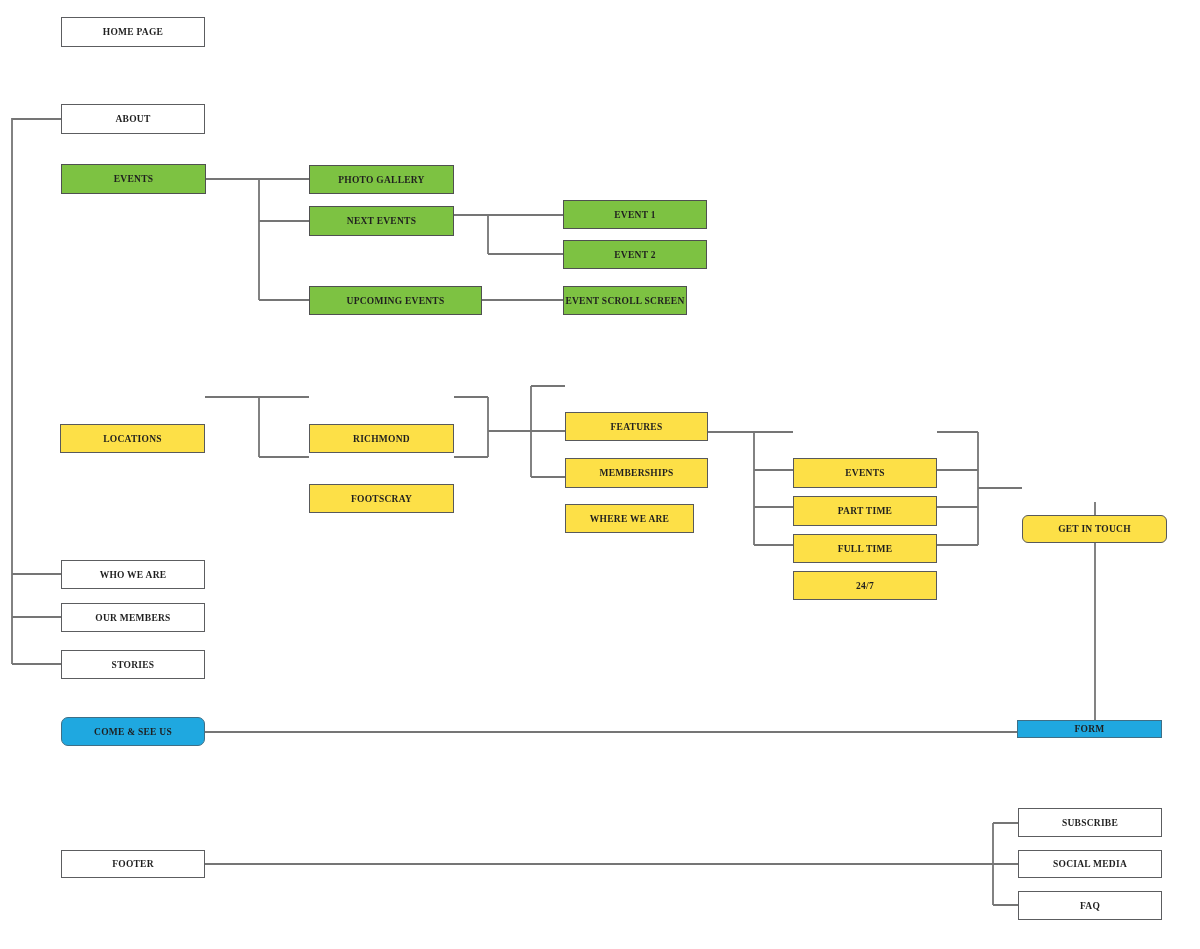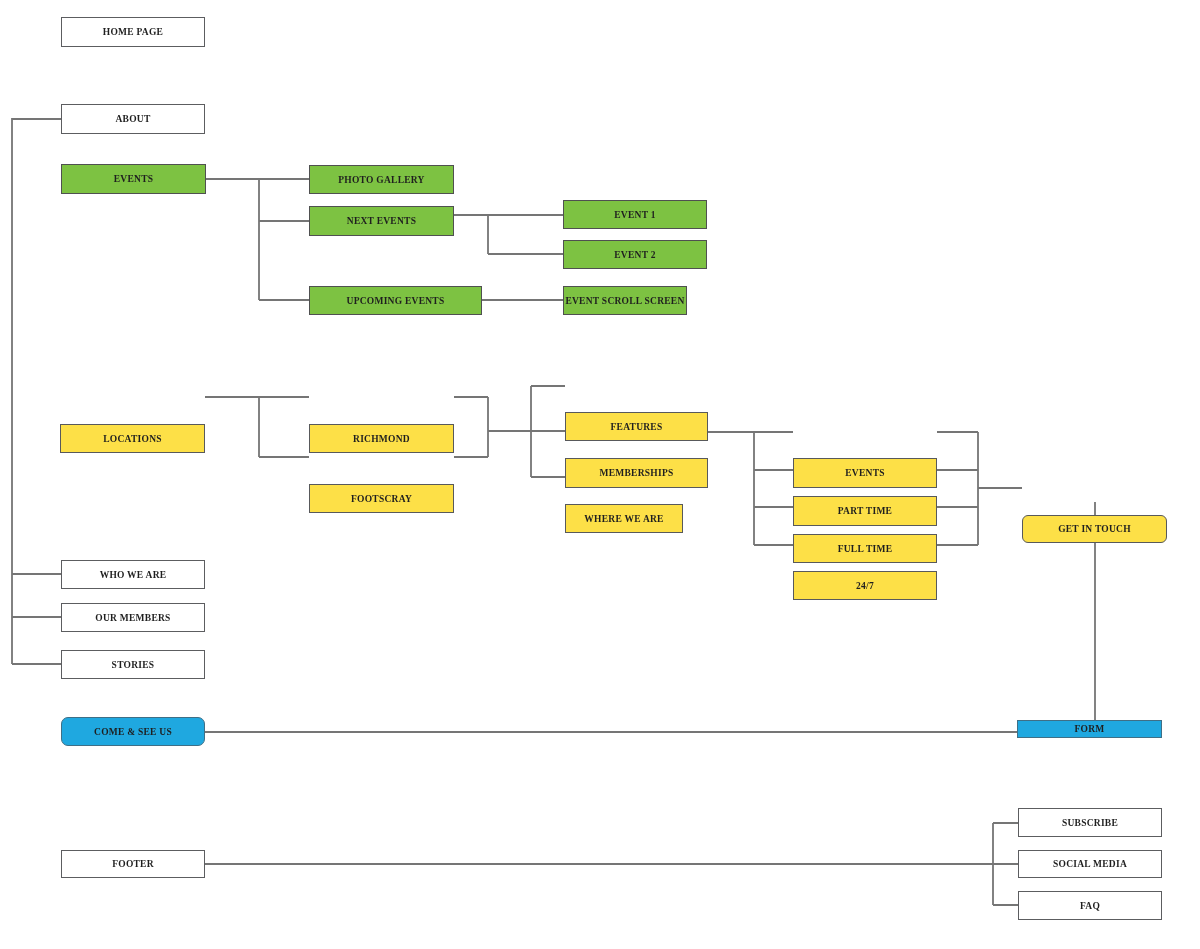--- a/index.html
+++ b/index.html
@@ -54,21 +54,21 @@
   <div class="node green" style="left:309px; top:206px; width:145px; height:30px;">NEXT EVENTS</div>
   <div class="node green" style="left:563px; top:200px; width:144px; height:29px;">EVENT 1</div>
   <div class="node green" style="left:563px; top:240px; width:144px; height:29px;">EVENT 2</div>
   <div class="node green" style="left:309px; top:286px; width:173px; height:29px;">UPCOMING EVENTS</div>
   <div class="node green" style="left:563px; top:286px; width:124px; height:29px;">EVENT SCROLL SCREEN</div>
   <div class="node orange" style="left:60px;  top:383px; width:145px; height:29px;">LOCATIONS</div>
   <div class="node orange" style="left:309px; top:383px; width:145px; height:29px;">RICHMOND</div>
   <div class="node orange" style="left:309px; top:443px; width:145px; height:29px;">FOOTSCRAY</div>
   <div class="node orange" style="left:565px; top:371px; width:143px; height:29px;">FEATURES</div>
   <div class="node orange" style="left:565px; top:417px; width:143px; height:30px;">MEMBERSHIPS</div>
-  <div class="node orange" style="left:565px; top:463px; width:118px; height:29px;">WHERE WE ARE</div>
+  <div class="node orange" style="left:565px; top:463px; width:129px; height:29px;">WHERE WE ARE</div>
   <div class="node orange" style="left:793px; top:417px; width:144px; height:30px;">EVENTS</div>
   <div class="node orange" style="left:793px; top:455px; width:144px; height:30px;">PART TIME</div>
   <div class="node orange" style="left:793px; top:493px; width:144px; height:29px;">FULL TIME</div>
   <div class="node orange" style="left:793px; top:530px; width:144px; height:29px;">24/7</div>
   <div class="node orange" style="left:1022px;top:474px; width:145px; height:28px;border-radius:6px;">GET IN TOUCH</div>
   <div class="node white" style="left:61px;  top:560px; width:144px; height:29px;">WHO WE ARE</div>
   <div class="node white" style="left:61px;  top:603px; width:144px; height:29px;">OUR MEMBERS</div>
   <div class="node white" style="left:61px;  top:650px; width:144px; height:29px;">STORIES</div>
   <div class="node blue" style="left:61px;  top:717px; width:144px; height:29px;border-radius:7px;">COME &amp; SEE US</div>
   <div class="node blue" style="left:1017px;top:720px; width:145px; height:18px;">FORM</div>

